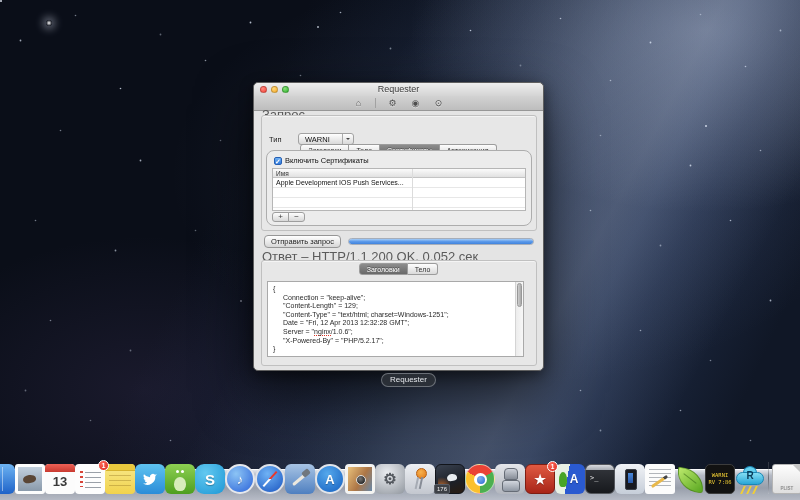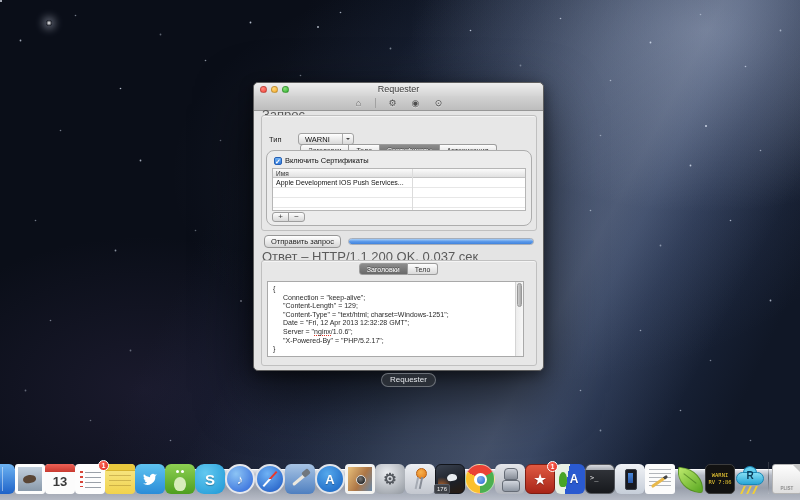--- a/index.html
+++ b/index.html
@@ -311,21 +311,21 @@
         <div class="pmb">+</div>
         <div class="pmb">−</div>
       </div>
     </div>
 
     <div class="send">Отправить запрос</div>
     <div class="prog">
         <div class="progfill"></div>
       </div>
 
-    <div class="grouplabel resplabel">Ответ – HTTP/1.1 200 OK, 0.037 сек</div>
+    <div class="grouplabel resplabel">Ответ – HTTP/1.1 200 OK, 0.052 сек</div>
     <div class="gbox gbox2"></div>
 
     <div class="tabs tabs2">
       <span class="tab sel">Заголовки</span>
       <span class="tab">Тело</span>
     </div>
 
     <div class="resp">
       <div class="rlines">
         <div>{</div>

